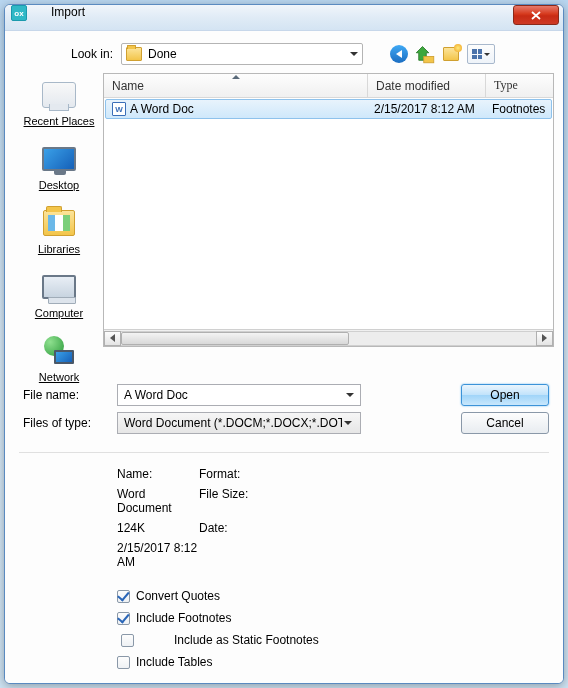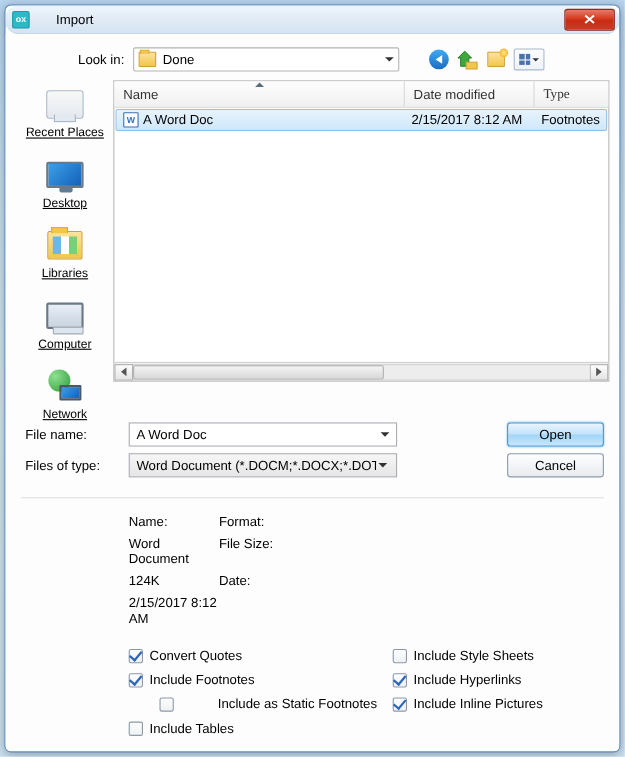--- a/index.html
+++ b/index.html
@@ -22,24 +22,23 @@
     border-radius: 6px;
     box-shadow: 0 2px 10px rgba(0,0,0,0.3);
     display: flex;
     flex-direction: column;
     overflow: hidden;
   }
   .titlebar {
     height: 30px;
     background: linear-gradient(to bottom, #f0f5fb 0%, #e0ebf6 50%, #d4e4f3 100%);
     display: flex;
-    align-items: center;
+    align-items: flex-start;
     padding: 0 4px 0 6px;
     border-bottom: 1px solid #c7d7ea;
-    border-radius: 12px;
   }
   .title-icon {
     width: 16px; height: 16px;
     background: #2fb8c6;
     border: 1px solid #1a9aad;
     border-radius: 2px;
     display: flex;
     align-items: center;
     justify-content: center;
     color: #fff;
@@ -202,21 +201,21 @@
   .btn-col{margin-left:auto;width:88px;display:flex;flex-direction:column;gap:6px;}
   .btn{height:22px;border:1px solid #8a98a8;border-radius:3px;background:linear-gradient(to bottom,#fdfdfd,#e8ecf0);display:flex;align-items:center;justify-content:center;cursor:pointer;font-size:12px;}
   .btn.primary{border:1px solid #3c93d8;background:linear-gradient(to bottom,#eaf5fd,#c2e3fb 48%,#a1d5f9 52%,#c8e7fc);box-shadow:0 0 2px #6ab8f0;}
 
   .divider{height:1px;background:#e0e0e0;margin:18px 0 14px 0;}
   .meta{padding-left:98px;display:grid;grid-template-columns:82px auto;row-gap:6px;font-size:12px;}
   .opts{display:flex;padding-left:98px;margin-top:20px;gap:0;}
   .opts-col{display:flex;flex-direction:column;gap:8px;}
   .opts-col.left{width:240px;}
   .chk{display:flex;align-items:center;gap:6px;cursor:pointer;}
-  .chk.indent{margin-left:28px;gap:40px;}
+  .chk.indent{margin-left:4px;gap:40px;}
   .chkbox{width:13px;height:13px;border:1px solid #8a98a8;border-radius:2px;background:linear-gradient(to bottom,#fdfdfd,#eef1f4);display:flex;align-items:center;justify-content:center;}
   .chkbox.checked::after{content:'';width:9px;height:5px;border-left:2px solid #2a66b8;border-bottom:2px solid #2a66b8;transform:rotate(-50deg) translate(1px,-1px);}
 </style>
 </head>
 <body>
 
 <div class="window">
   <div class="titlebar">
     <div class="title-icon">ox</div>
     <div class="title-text">Import</div>
@@ -381,30 +380,16 @@
         </div>
         <div class="chk indent">
           <div class="chkbox"></div>
           <span>Include as Static Footnotes</span>
         </div>
         <div class="chk">
           <div class="chkbox"></div>
           <span>Include Tables</span>
         </div>
       </div>
-      <div class="opts-col">
-        <div class="chk">
-          <div class="chkbox"></div>
-          <span>Include Style Sheets</span>
-        </div>
-        <div class="chk">
-          <div class="chkbox checked"></div>
-          <span>Include Hyperlinks</span>
-        </div>
-        <div class="chk">
-          <div class="chkbox checked"></div>
-          <span>Include Inline Pictures</span>
-        </div>
-      </div>
     </div>
 
   </div>
 </div>
 
 </body></html>

